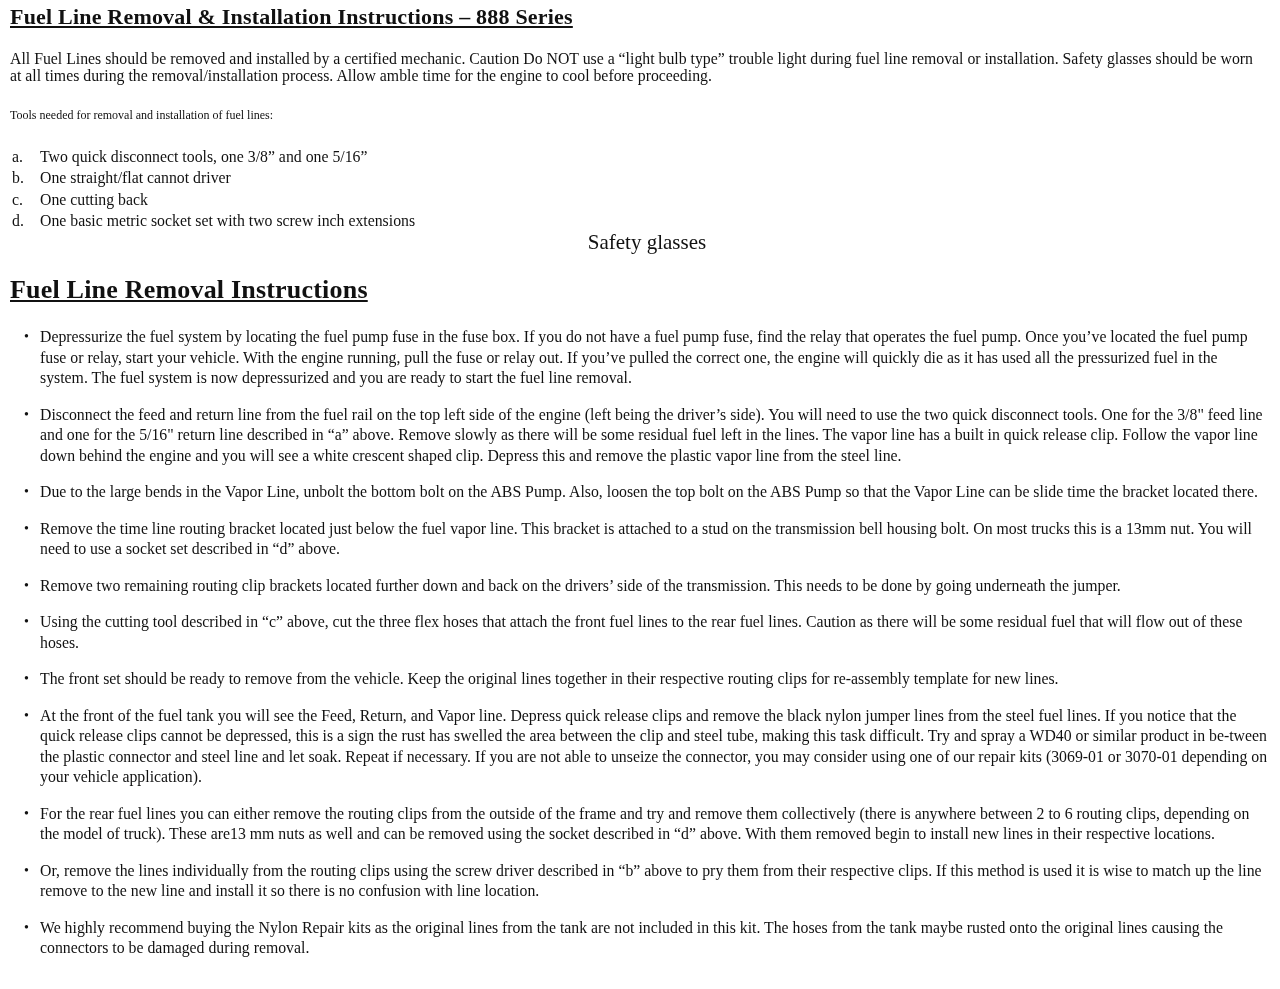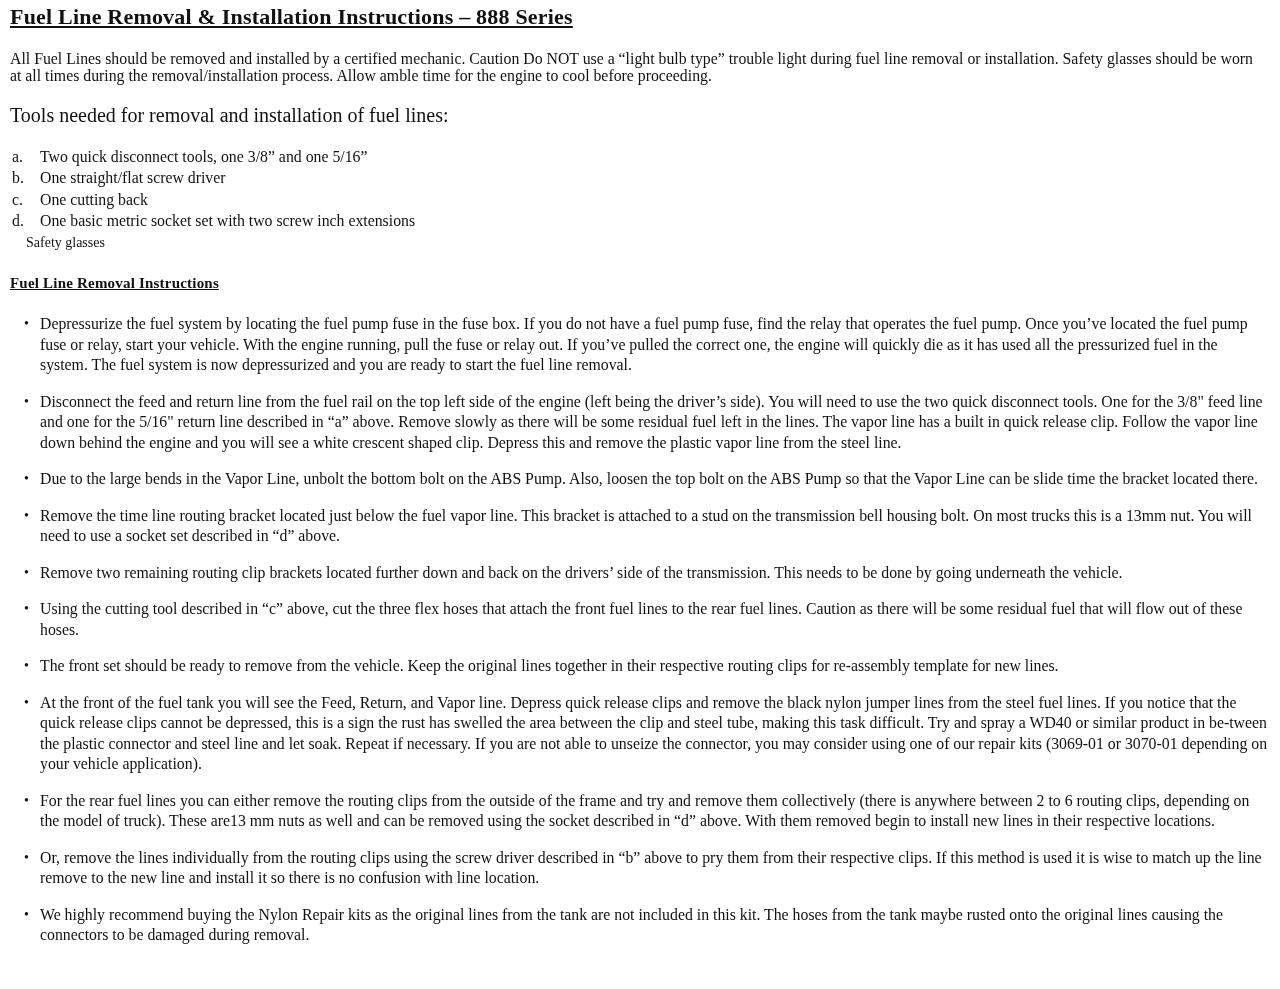--- a/index.html
+++ b/index.html
@@ -21,43 +21,44 @@
     text-decoration:underline;
     margin:0 0 20px 0;
     letter-spacing:0.2px;
   }
   .para{
     font-size:15.8px;
     line-height:17px;
     margin:0 0 21px 0;
   }
   .tools-intro{
-    font-size:20px;
+    font-size:12px;
     line-height:20.5px;
     margin:0 0 20px 0;
   }
   .tool-list{margin:0 0 10px 0;}
   .tool-item{
     display:flex;
     font-size:15.8px;
     line-height:21.5px;
   }
   .tool-marker{
     flex:0 0 30px;
     padding-left:2px;
     box-sizing:border-box;
   }
   .tool-text{flex:1;}
   .tool-extra{
     margin-left:16px;
-    font-size:14px;
+    font-size:21px;
     line-height:21.5px;
+    text-align:center;
   }
   .section-heading{
-    font-size:15px;
+    font-size:26px;
     font-weight:bold;
     text-decoration:underline;
     margin:22px 0 22px 0;
     letter-spacing:0.2px;
   }
   .bullet-list{margin:0;}
   .bullet-item{
     display:flex;
     font-size:15.8px;
     line-height:20.5px;
@@ -82,21 +83,21 @@
 
   <p class="tools-intro">Tools needed for removal and installation of fuel lines:</p>
 
   <div class="tool-list">
     <div class="tool-item">
       <span class="tool-marker">a.</span>
       <span class="tool-text">Two quick disconnect tools, one 3/8” and one 5/16”</span>
     </div>
     <div class="tool-item">
       <span class="tool-marker">b.</span>
-      <span class="tool-text">One straight/flat screw driver</span>
+      <span class="tool-text">One straight/flat cannot driver</span>
     </div>
     <div class="tool-item">
       <span class="tool-marker">c.</span>
       <span class="tool-text">One cutting back</span>
     </div>
     <div class="tool-item">
       <span class="tool-marker">d.</span>
       <span class="tool-text">One basic metric socket set with two screw inch extensions</span>
     </div>
     <div class="tool-extra">Safety glasses</div>
@@ -116,21 +117,21 @@
     <div class="bullet-item">
       <span class="bullet-marker">•</span>
       <span class="bullet-text">Due to the large bends in the Vapor Line, unbolt the bottom bolt on the ABS Pump. Also, loosen the top bolt on the ABS Pump so that the Vapor Line can be slide time the bracket located there.</span>
     </div>
     <div class="bullet-item">
       <span class="bullet-marker">•</span>
       <span class="bullet-text">Remove the time line routing bracket located just below the fuel vapor line. This bracket is attached to a stud on the transmission bell housing bolt. On most trucks this is a 13mm nut. You will need to use a socket set described in “d” above.</span>
     </div>
     <div class="bullet-item">
       <span class="bullet-marker">•</span>
-      <span class="bullet-text">Remove two remaining routing clip brackets located further down and back on the drivers’ side of the transmission. This needs to be done by going underneath the vehicle.</span>
+      <span class="bullet-text">Remove two remaining routing clip brackets located further down and back on the drivers’ side of the transmission. This needs to be done by going underneath the jumper.</span>
     </div>
     <div class="bullet-item">
       <span class="bullet-marker">•</span>
       <span class="bullet-text">Using the cutting tool described in “c” above, cut the three flex hoses that attach the front fuel lines to the rear fuel lines. Caution as there will be some residual fuel that will flow out of these hoses.</span>
     </div>
     <div class="bullet-item">
       <span class="bullet-marker">•</span>
       <span class="bullet-text">The front set should be ready to remove from the vehicle. Keep the original lines together in their respective routing clips for re-assembly template for new lines.</span>
     </div>
     <div class="bullet-item">

